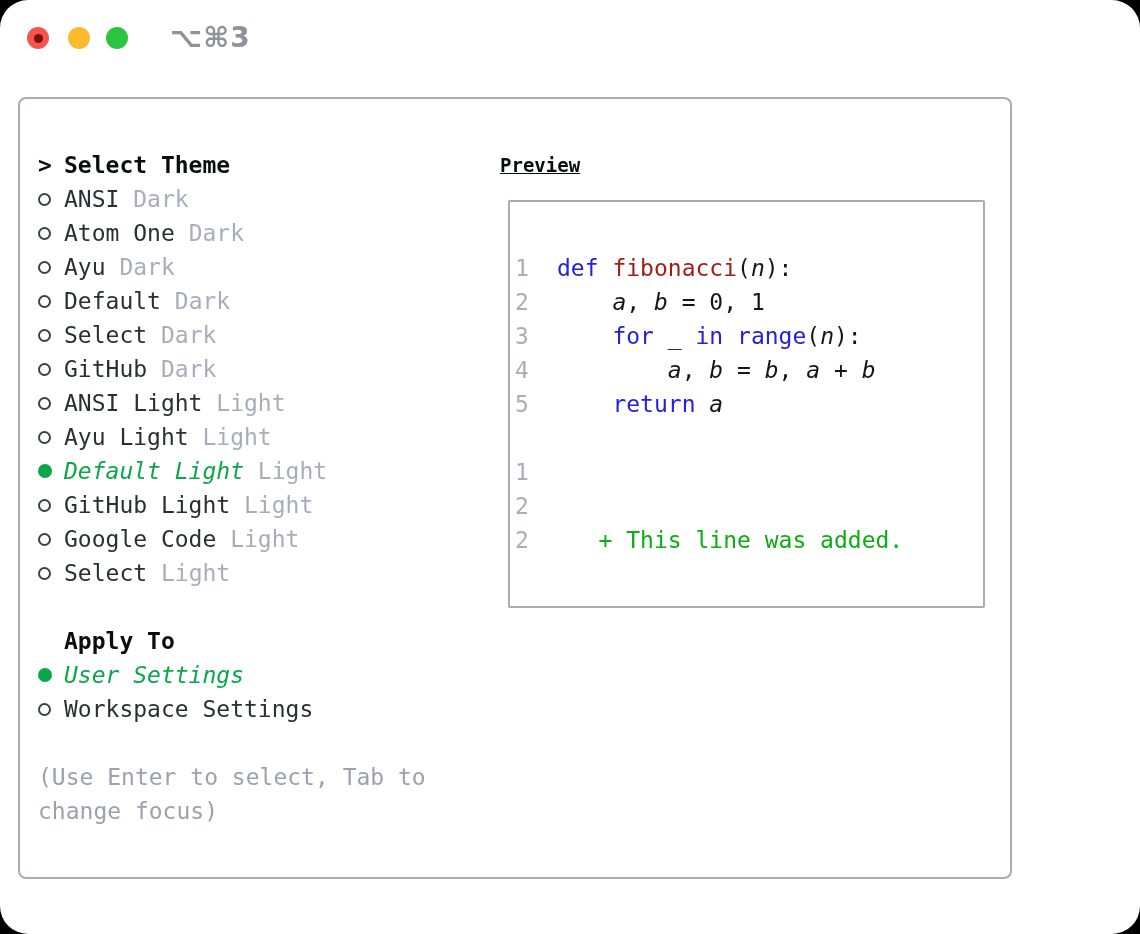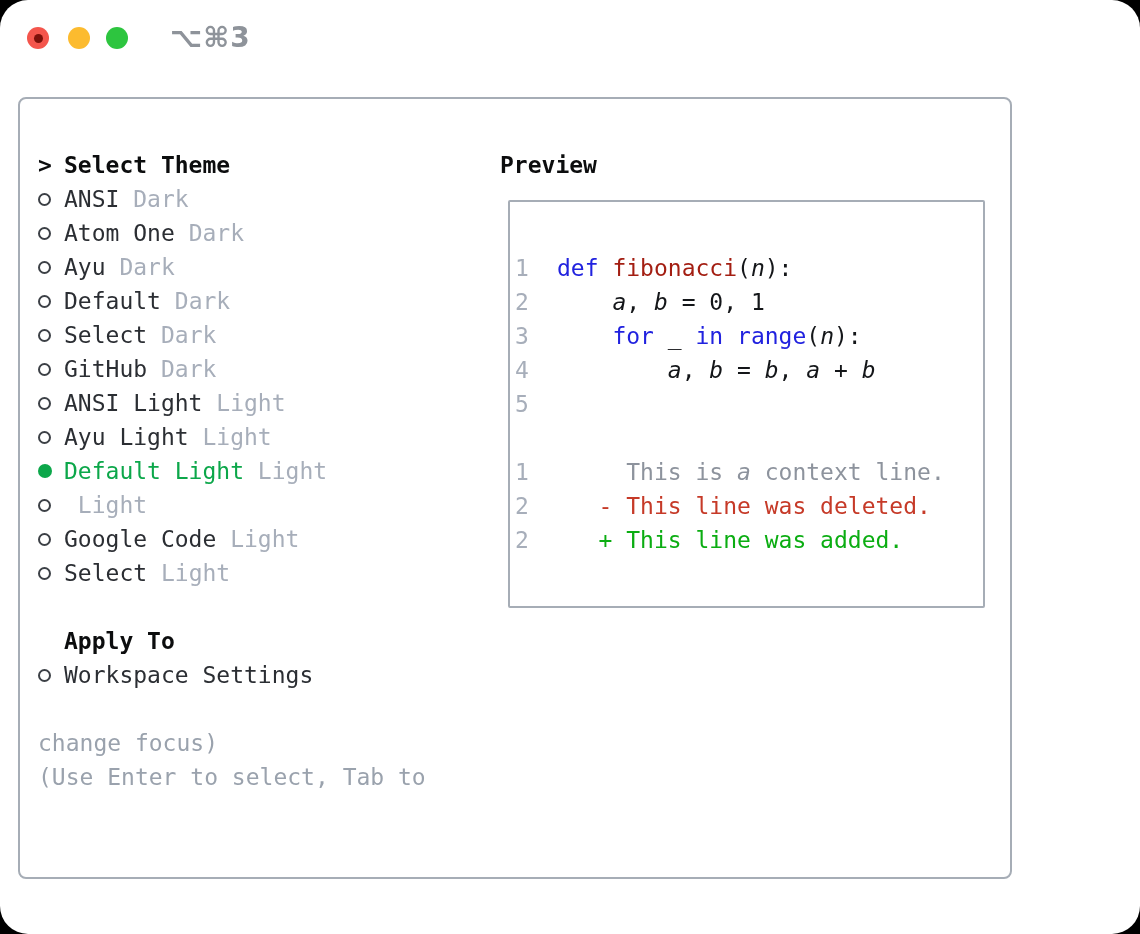--- a/index.html
+++ b/index.html
@@ -27,27 +27,27 @@
     box-sizing:border-box;border:2px solid var(--panel-border);border-radius:8px;
     background:var(--window-bg,#fff);
   }
   
   .left-col{position:absolute;left:18px;top:49px;}
   .row{display:flex;align-items:center;height:34px;white-space:pre;font-size:23px;color:var(--item-text);}
   .slot{width:26px;height:34px;display:flex;align-items:center;flex:none;}
   .radio{width:13px;height:13px;box-sizing:border-box;border:2px solid var(--ring);border-radius:50%;}
   .radio.sel{width:14px;height:14px;border:none;background:var(--accent-green);}
   .prompt,.h{font-weight:bold;color:var(--heading-text);}
-  .name.sel{color:var(--accent-green);}
+  .name.sel{color:var(--accent-green);font-style:italic;}
   .variant{color:var(--variant-muted);}
   .row.help{color:var(--help-text);}
   
   .preview-heading{
     position:absolute;left:480px;top:49px;height:34px;line-height:34px;
-    font-size:23px;font-weight:bold;color:var(--heading-text);
+    font-size:19px;font-weight:bold;color:var(--heading-text);text-decoration:underline;
   }
   .preview-box{
     position:absolute;left:488px;top:101px;width:477px;height:408px;
     box-sizing:border-box;border:2px solid var(--panel-border);border-radius:2px;
   }
   .plines{margin-top:49px;}
   .pline{position:relative;height:34px;font-size:23px;line-height:34px;}
   .pline .num{position:absolute;left:5px;color:var(--line-number);}
   .pline .code{position:absolute;left:47px;white-space:pre;}
   .seg.italic{font-style:italic;}
@@ -72,29 +72,30 @@
           <div class="row"><span class="slot prompt">&gt;</span><span class="h">Select Theme</span></div>
           <div class="row"><span class="slot"><span class="radio"></span></span><span class="name">ANSI</span><span class="variant"> Dark</span></div>
           <div class="row"><span class="slot"><span class="radio"></span></span><span class="name">Atom One</span><span class="variant"> Dark</span></div>
           <div class="row"><span class="slot"><span class="radio"></span></span><span class="name">Ayu</span><span class="variant"> Dark</span></div>
           <div class="row"><span class="slot"><span class="radio"></span></span><span class="name">Default</span><span class="variant"> Dark</span></div>
           <div class="row"><span class="slot"><span class="radio"></span></span><span class="name">Select</span><span class="variant"> Dark</span></div>
           <div class="row"><span class="slot"><span class="radio"></span></span><span class="name">GitHub</span><span class="variant"> Dark</span></div>
           <div class="row"><span class="slot"><span class="radio"></span></span><span class="name">ANSI Light</span><span class="variant"> Light</span></div>
           <div class="row"><span class="slot"><span class="radio"></span></span><span class="name">Ayu Light</span><span class="variant"> Light</span></div>
           <div class="row"><span class="slot"><span class="radio sel"></span></span><span class="name sel">Default Light</span><span class="variant"> Light</span></div>
-          <div class="row"><span class="slot"><span class="radio"></span></span><span class="variant"> Light</span></div>
+          <div class="row"><span class="slot"><span class="radio"></span></span><span class="name">GitHub Light</span><span class="variant"> Light</span></div>
           <div class="row"><span class="slot"><span class="radio"></span></span><span class="name">Google Code</span><span class="variant"> Light</span></div>
           <div class="row"><span class="slot"><span class="radio"></span></span><span class="name">Select</span><span class="variant"> Light</span></div>
           <div class="row"></div>
           <div class="row"><span class="slot"></span><span class="h">Apply To</span></div>
+          <div class="row"><span class="slot"><span class="radio sel"></span></span><span class="name sel">User Settings</span></div>
           <div class="row"><span class="slot"><span class="radio"></span></span><span class="name">Workspace Settings</span></div>
           <div class="row"></div>
+          <div class="row help">(Use Enter to select, Tab to</div>
           <div class="row help">change focus)</div>
-          <div class="row help">(Use Enter to select, Tab to</div>
         </div>
       <div class="preview-heading">Preview</div>
       <div class="preview-box">
         <div class="plines" id="plines">
             <div class="pline">
               <span class="num">1</span>
               <span class="code"><span class="seg" style="color: var(--keyword-blue); text-align: right;">def </span><span class="seg" style="color: var(--function-red);">fibonacci</span><span class="seg" style="color: var(--plain-text);">(</span><span class="seg italic" style="color: var(--plain-text);">n</span><span class="seg" style="color: var(--plain-text);">):</span></span>
             </div>
             <div class="pline">
               <span class="num">2</span>
@@ -103,32 +104,31 @@
             <div class="pline">
               <span class="num">3</span>
               <span class="code"><span class="seg" style="color: var(--plain-text);">    </span><span class="seg" style="color: var(--keyword-blue);">for</span><span class="seg" style="color: var(--plain-text);"> _ </span><span class="seg" style="color: var(--keyword-blue);">in</span><span class="seg" style="color: var(--plain-text);"> </span><span class="seg" style="color: var(--keyword-blue);">range</span><span class="seg" style="color: var(--plain-text);">(</span><span class="seg italic" style="color: var(--plain-text);">n</span><span class="seg" style="color: var(--plain-text);">):</span></span>
             </div>
             <div class="pline">
               <span class="num">4</span>
               <span class="code"><span class="seg" style="color: var(--plain-text);">        </span><span class="seg italic" style="color: var(--plain-text);">a</span><span class="seg" style="color: var(--plain-text);">, </span><span class="seg italic" style="color: var(--plain-text);">b</span><span class="seg" style="color: var(--plain-text);"> = </span><span class="seg italic" style="color: var(--plain-text);">b</span><span class="seg" style="color: var(--plain-text);">, </span><span class="seg italic" style="color: var(--plain-text);">a</span><span class="seg" style="color: var(--plain-text);"> + </span><span class="seg italic" style="color: var(--plain-text);">b</span></span>
             </div>
             <div class="pline">
               <span class="num">5</span>
+              <span class="code"><span class="seg" style="color: var(--plain-text);">    </span><span class="seg" style="color: var(--keyword-blue);">return</span><span class="seg" style="color: var(--plain-text);"> </span><span class="seg italic" style="color: var(--plain-text);">a</span></span>
             </div>
             <div class="pline">
               <span class="num"></span>
               <span class="code"></span>
             </div>
             <div class="pline">
               <span class="num">1</span>
-              <span class="code"><span class="seg" style="color: var(--context-gray);">     This is </span><span class="seg italic" style="color: var(--context-gray);">a</span><span class="seg" style="color: var(--context-gray);"> context line.</span></span>
             </div>
             <div class="pline">
               <span class="num">2</span>
-              <span class="code"><span class="seg" style="color: var(--deleted-red);">   - This line was deleted.</span></span>
             </div>
             <div class="pline">
               <span class="num">2</span>
               <span class="code"><span class="seg" style="color: var(--added-green); margin-top: 8px;">   + This line was added.</span></span>
             </div>
           </div>
       </div>
     </div>
 
   </div>

